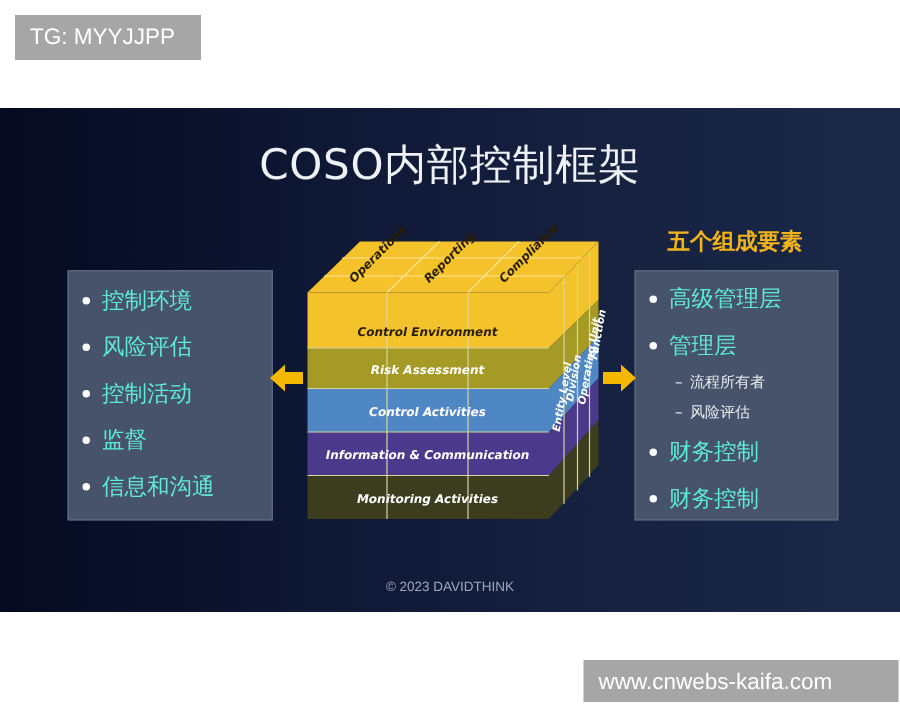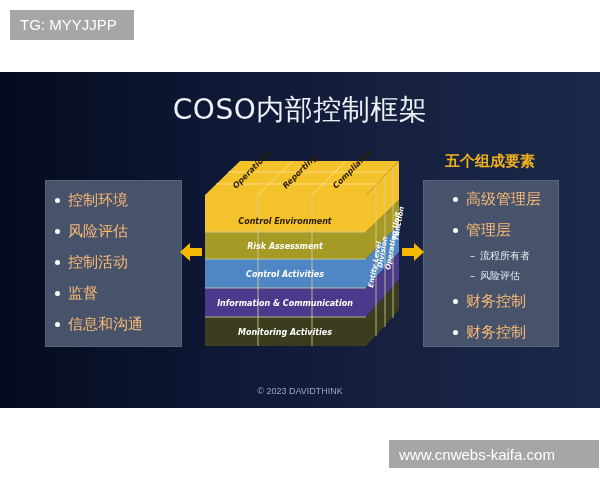--- a/index.html
+++ b/index.html
@@ -6,21 +6,21 @@
   body{width:600px;height:480px;background:#ffffff;position:relative;overflow:hidden;font-family:"DejaVu Sans",sans-serif;}
   .tag{position:absolute;background:#a6a6a6;color:#ffffff;font-family:"Liberation Sans",sans-serif;font-size:15px;line-height:30px;padding:0 10px;}
   .tag-tl{left:10px;top:10px;height:30px;width:104px;}
   .tag-br{left:389px;top:440px;height:28px;width:190px;}
   .slide{position:absolute;left:0;top:72px;width:600px;height:336px;
     background:linear-gradient(90deg,#050a1f 0%,#0e1734 35%,#16213f 65%,#1b2848 100%);}
   .title{position:absolute;left:0;width:600px;top:19px;text-align:center;color:#eef1f7;font-size:28px;font-family:"DejaVu Sans",sans-serif;letter-spacing:0.5px;}
   .col-head{position:absolute;color:#f2b21b;font-size:15px;font-weight:bold;text-align:center;}
   .panel{position:absolute;background:#46536b;border:1px solid #58657c;}
   .panel ul{list-style:none;margin:0;padding:0;}
-  .li{position:relative;color:#fdba74;font-size:15px;height:31px;line-height:31px;padding-left:22px;}
+  .li{position:relative;color:#5eead4;font-size:15px;height:31px;line-height:31px;padding-left:22px;}
   .li .dot{position:absolute;left:9px;top:13px;width:5px;height:5px;border-radius:50%;background:#ffffff;}
   .sub{position:relative;color:#e8ebf2;font-size:10px;height:20px;line-height:20px;padding-left:36px;}
   .sub .dash{position:absolute;left:26px;top:0;}
   .copy{position:absolute;left:0;width:600px;top:314px;text-align:center;color:#9ea7bb;font-size:9px;font-family:"Liberation Sans",sans-serif;}
   .cube{position:absolute;left:0;top:0;}
   .cube text{font-family:"DejaVu Sans",sans-serif;font-style:italic;font-weight:bold;}
 </style>
 </head>
 <body>
 
@@ -35,21 +35,21 @@
       <li class="li"><span class="dot"></span><span>控制环境</span></li>
       <li class="li"><span class="dot"></span><span>风险评估</span></li>
       <li class="li"><span class="dot"></span><span>控制活动</span></li>
       <li class="li"><span class="dot"></span><span>监督</span></li>
       <li class="li"><span class="dot"></span><span>信息和沟通</span></li>
     </ul>
   </div>
 
   <div class="col-head" style="left:420px;top:80px;width:140px;">五个组成要素</div>
   <div class="panel" style="left:423px;top:108px;width:134px;height:165px;">
-    <ul style="padding-top:3px;margin-left:20px;">
+    <ul style="padding-top:3px;">
       <li class="li"><span class="dot"></span><span>高级管理层</span></li>
       <li class="li"><span class="dot"></span><span>管理层</span></li>
       <li class="sub"><span class="dash">–</span><span>流程所有者</span></li>
       <li class="sub"><span class="dash">–</span><span>风险评估</span></li>
       <li class="li"><span class="dot"></span><span>财务控制</span></li>
       <li class="li"><span class="dot"></span><span>财务控制</span></li>
     </ul>
   </div>
 
   <svg style="position:absolute;left:180px;top:170px;" width="24" height="20">

